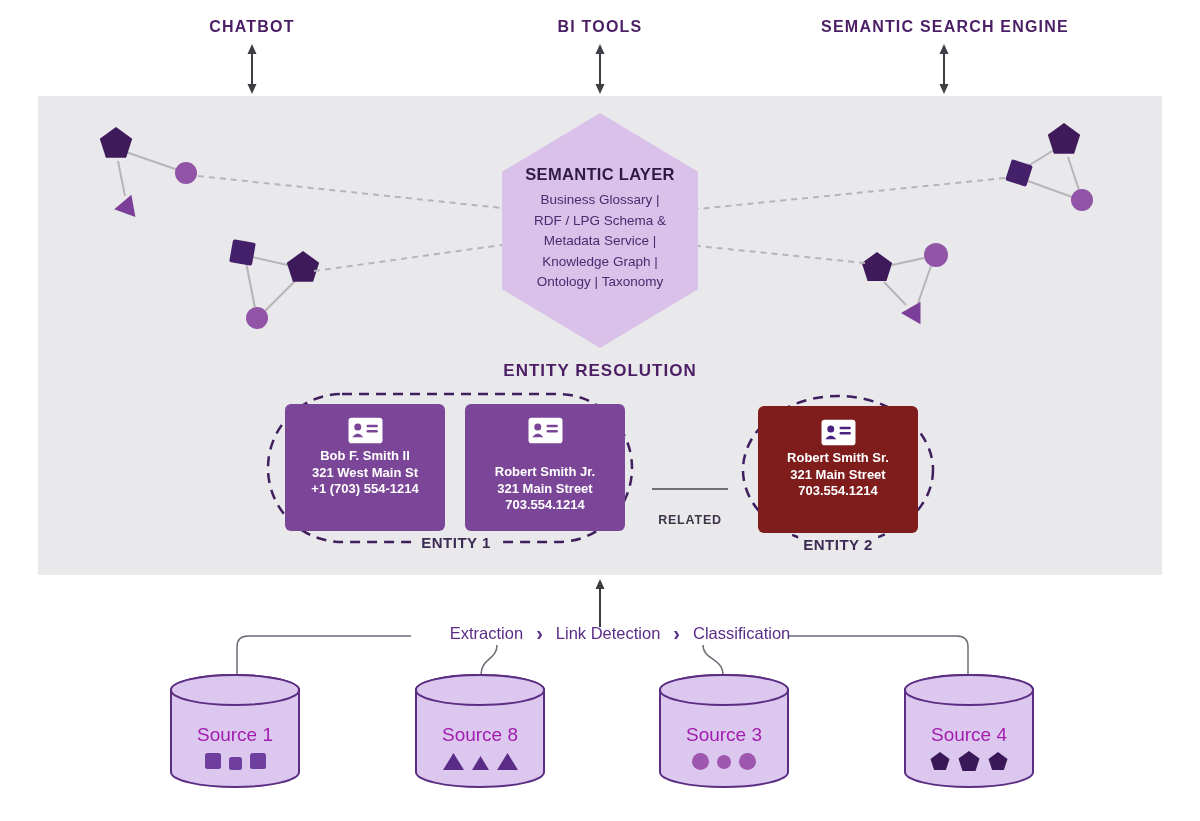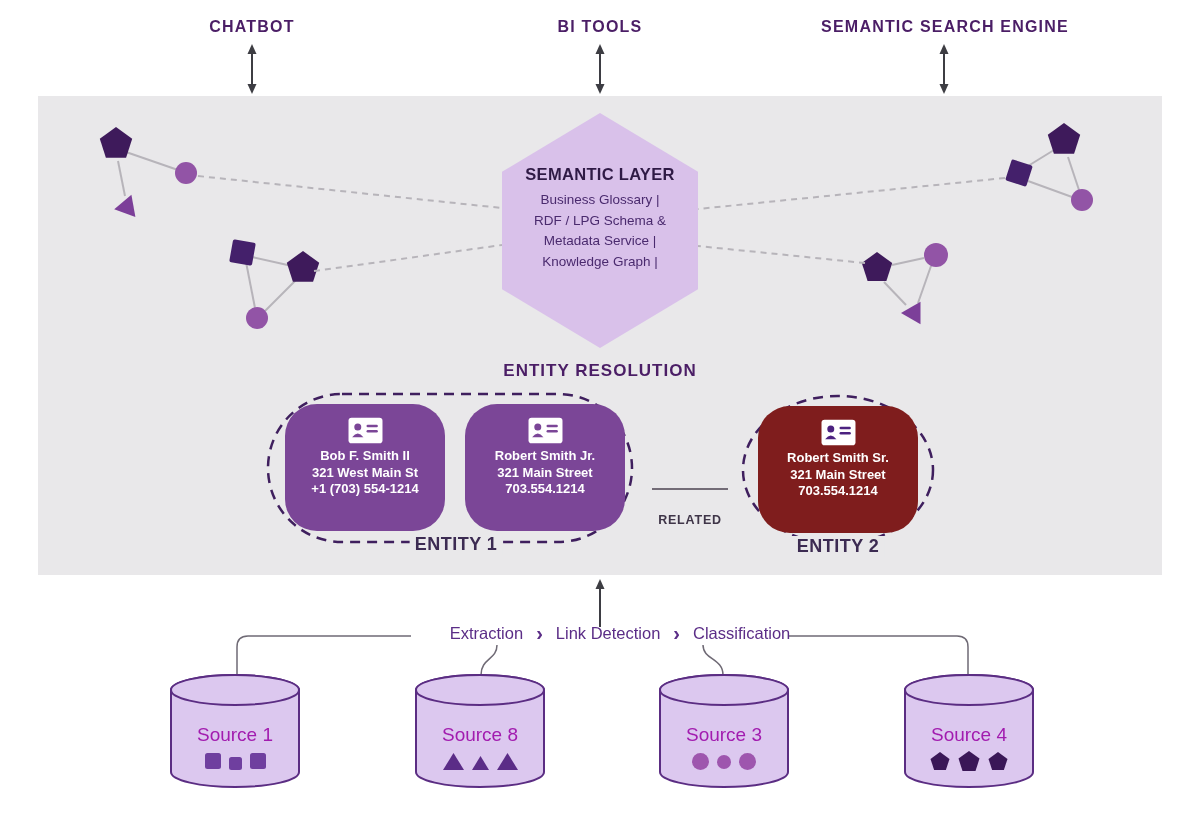--- a/index.html
+++ b/index.html
@@ -15,30 +15,30 @@
   .hexagon{position:absolute;left:502px;top:113px;width:196px;height:235px;background:#d9c1ea;
            clip-path:polygon(50% 0,100% 25%,100% 75%,50% 100%,0 75%,0 25%);
            text-align:center;}
   .hex-title{margin-top:52px;font-weight:bold;font-size:16.5px;color:#2f1a45;letter-spacing:.3px;}
   .hex-lines{margin-top:6px;}
   .hex-line{font-size:13.5px;line-height:20.5px;color:#4a2a6e;}
 
   .section-title{position:absolute;left:600px;top:361px;transform:translateX(-50%);
                  font-weight:bold;font-size:17px;letter-spacing:1px;color:#4b1e66;white-space:nowrap;}
 
-  .card{position:absolute;width:160px;height:127px;border-radius:32px;display:flex;
+  .card{position:absolute;width:160px;height:127px;border-radius:6px;display:flex;
         flex-direction:column;align-items:center;}
   .card-medium{background:#7b4697;color:#7b4697;}
   .card-dark{background:#7f1d1d;color:#4c2280;}
-  #card-1{left:285px;top:404px;} #card-2{left:465px;top:404px;} #card-3{left:758px;top:406px;}
+  #card-1{left:285px;top:404px;} #card-2{left:465px;top:404px;gap:16px;} #card-3{left:758px;top:406px;}
   .id-icon{margin-top:13px;width:35px;height:27px;}
   .card-lines{margin-top:4px;text-align:center;}
   .card-line{font-size:13px;font-weight:bold;color:#ffffff;line-height:16.5px;white-space:nowrap;}
 
-  .entity-label{position:absolute;transform:translateX(-50%);font-size:18px;font-weight:bold;
+  .entity-label{position:absolute;transform:translateX(-50%);font-size:15px;font-weight:bold;
                 color:#3c2b52;background:#e9e8ea;padding:0 5px;letter-spacing:.5px;white-space:nowrap;}
   #entity1-label{left:456px;top:534px;} #entity2-label{left:838px;top:536px;}
 
   .related-label{position:absolute;left:690px;top:465px;transform:translateX(-50%);
                  font-size:12.5px;font-weight:bold;letter-spacing:.8px;color:#3f3548;white-space:nowrap;margin-top:48px;}
 
   .pipeline{position:absolute;left:600px;top:624px;transform:translateX(-50%);display:flex;
             align-items:center;gap:13px;font-size:16.5px;color:#5b2d87;white-space:nowrap;margin-left:20px;}
   .chev{font-size:20px;line-height:1;margin-top:-2px;font-weight:bold;color:#5b2d87;}
 
@@ -138,20 +138,21 @@
   <div class="app-label" id="lbl-bi">BI TOOLS</div>
   <div class="app-label" id="lbl-sse">SEMANTIC SEARCH ENGINE</div>
 
   <div class="hexagon">
     <div class="hex-title">SEMANTIC LAYER</div>
     <div class="hex-lines">
       <div class="hex-line">Business Glossary |</div>
       <div class="hex-line">RDF / LPG Schema &amp;</div>
       <div class="hex-line">Metadata Service |</div>
       <div class="hex-line">Knowledge Graph |</div>
+      <div class="hex-line">Ontology | Taxonomy</div>
     </div>
   </div>
 
   <div class="section-title">ENTITY RESOLUTION</div>
 
   <div class="card card-medium" id="card-1">
     <svg class="id-icon" viewBox="0 0 34 26" xmlns="http://www.w3.org/2000/svg">
       <rect x="0.5" y="0.5" width="33" height="25" rx="3" fill="#ffffff"></rect>
       <circle cx="9.5" cy="9.5" r="3.4" fill="currentColor"></circle>
       <path d="M 4 19.5 Q 9.5 12.5 15 19.5 Z" fill="currentColor"></path>

